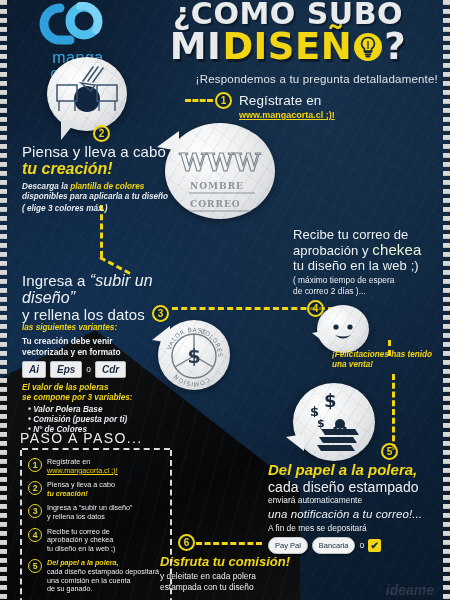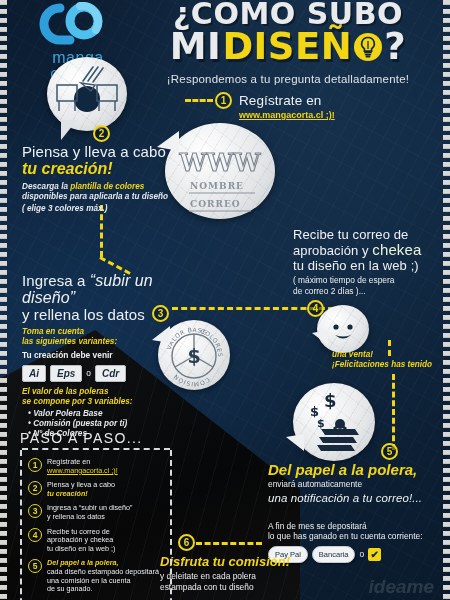--- a/index.html
+++ b/index.html
@@ -47,21 +47,21 @@
 
   
   .title{position:absolute; right:12px; top:-4px; width:300px; text-align:center; z-index:12;}
   .t-line1{ font-family:"DejaVu Sans",sans-serif; font-weight:bold; font-size:30px; color:#e8eaec;
     letter-spacing:.5px; text-shadow:2px 2px 0 rgba(0,0,0,.35);}
   .t-line2{ font-family:"DejaVu Sans",sans-serif; font-weight:bold; font-size:37px;
     letter-spacing:.5px; margin-top:-6px; text-shadow:2px 3px 0 rgba(0,0,0,.4);
     display:flex; align-items:center; justify-content:center; gap:1px;}
   .t-mi{color:#e8eaec;} .t-diseno{color:#f2d513;} .t-q{color:#e8eaec;}
   .bulb{width:30px;height:30px;flex:0 0 auto;}
-  .subtitle{color:#dfe3e6; font-size:11.5px; margin-top:5px; letter-spacing:.2px;}
+  .subtitle{color:#dfe3e6; font-size:11.5px; margin-top:5px; letter-spacing:.2px;text-align:right;}
 
   
   .blk{position:absolute; z-index:14;}
   .h-white{color:#eef1f3; font-size:15px; line-height:17px; letter-spacing:.1px;}
   .h-yellow{color:#f2d513; font-size:16px; line-height:18px; font-style:italic; font-weight:bold;}
   .sm{font-size:8.2px; line-height:10px; color:#e6e9ec; font-style:italic; font-weight:bold;}
   .sm-y{color:#f2d513;}
   .sm2{font-size:8.4px; line-height:10.5px; color:#eceff1;}
 
   
@@ -98,21 +98,21 @@
   .paso-title{color:#e8eaec; font-size:14px; letter-spacing:1.4px; margin-bottom:4px;}
   .paso-box{border:2px dashed #d8dadd; border-top:none; padding:8px 6px 8px 6px; position:relative;}
   .paso-box::before{content:""; position:absolute; left:0; right:0; top:-2px;
     border-top:2px dashed #d8dadd;}
   .paso-item{display:flex; gap:5px; margin-bottom:6px;}
   .paso-txt{font-size:7.2px; line-height:8.6px; color:#e9ecee;}
   .paso-txt .u{color:#f2d513; text-decoration:underline;}
   .paso-txt .yi{color:#f2d513; font-style:italic; font-weight:bold;}
 
   .watermark{position:absolute; right:16px; bottom:2px; z-index:20;
-    color:rgba(255,255,255,.13); font-size:19px; font-style:italic; font-weight:bold;}
+    color:rgba(255,255,255,.13); font-size:14px; font-style:italic; font-weight:bold;}
 </style>
 </head>
 <body>
 
 <div id="poster">
 
   <div class="mountain"></div>
 
   <div class="logo">
     <svg class="logo-mark" viewBox="0 0 76 44">
@@ -188,23 +188,23 @@
   </div>
 
   <div class="dashv" style="left:100px; top:205px; height:52px;"></div>
   <hr class="dash" style="left:100px; top:256px; width:34px; transform:rotate(28deg); transform-origin:left center;">
 
   <div class="blk" style="left:22px; top:272px; width:185px;">
     <div class="h-white">
       <span>Ingresa a </span><span style="font-style:italic; font-size:16px;">“subir un diseño”</span>
     </div>
     <div class="h-white">y rellena los datos</div>
-    <div class="sm sm-y" style="margin-top:4px;">Toma en cuenta</div>
     <div class="sm sm-y">las siguientes variantes:</div>
     <div class="sm2" style="margin-top:3px; font-weight:bold;">Tu creación debe venir</div>
+    <div class="sm2" style="font-weight:bold;">vectorizada y en formato</div>
     <div style="display:flex; align-items:center; gap:4px; margin-top:4px;">
       <span class="fmt">Ai</span>
       <span class="fmt">Eps</span>
       <span class="sm2">o</span>
       <span class="fmt">Cdr</span>
     </div>
     <div class="sm sm-y" style="margin-top:5px;">El valor de las poleras</div>
     <div class="sm sm-y">se compone por 3 variables:</div>
     <div class="sm" style="margin-top:2px; padding-left:6px;">• <span>Valor Polera Base</span></div>
     <div class="sm" style="padding-left:6px;">• <span>Comisión (puesta por ti)</span></div>
@@ -252,22 +252,22 @@
     <svg viewBox="0 0 52 48" style="position:absolute;inset:0;width:100%;height:100%;">
       <circle cx="19" cy="22" r="2.6" fill="#12293f"></circle>
       <circle cx="33" cy="22" r="2.6" fill="#12293f"></circle>
       <path d="M18 30 q8 7 16 0 q-8 3 -16 0z" fill="#12293f"></path>
     </svg>
     <div style="position:absolute; left:-5px; bottom:8px; width:0;height:0;
       border-right:16px solid #eef0f2; border-bottom:12px solid transparent; border-top:3px solid transparent;"></div>
   </div>
 
   <div class="blk" style="left:332px; top:350px; width:115px;">
+    <div class="sm sm-y">¡Felicitaciones has tenido</div>
     <div class="sm sm-y">una venta!</div>
-    <div class="sm sm-y">¡Felicitaciones has tenido</div>
   </div>
   <div class="dashv" style="left:388px; top:340px; height:16px;"></div>
   <div class="dashv" style="left:392px; top:374px; height:76px;"></div>
 
   <div class="bubble" style="left:293px; top:383px; width:82px; height:78px;">
     <svg viewBox="0 0 82 78" style="position:absolute;inset:0;width:100%;height:100%;">
       <text x="17" y="33" font-family="DejaVu Sans, sans-serif" font-size="13" font-weight="bold" fill="#16293d">$</text>
       <text x="31" y="24" font-family="DejaVu Sans, sans-serif" font-size="18" font-weight="bold" fill="#16293d">$</text>
       <text x="24" y="44" font-family="DejaVu Sans, sans-serif" font-size="11" font-weight="bold" fill="#16293d">$</text>
       <path d="M28 46 h34 l4 6 h-34z" fill="#16293d"></path>
@@ -277,24 +277,24 @@
       <path d="M41 46 q6 -6 12 0" stroke="#16293d" stroke-width="3" fill="none"></path>
     </svg>
     <div style="position:absolute; left:-7px; bottom:10px; width:0;height:0;
       border-right:18px solid #eef0f2; border-bottom:14px solid transparent; border-top:3px solid transparent;"></div>
   </div>
 
   <div class="num" style="position:absolute; left:381px; top:443px; z-index:17;">5</div>
 
   <div class="blk" style="left:268px; top:461px; width:180px;">
     <div class="h-yellow" style="font-size:15px;">Del papel a la polera,</div>
+    <div class="h-white" style="font-size:14px; line-height:16px;">cada diseño estampado</div>
     <div class="sm2">enviará automaticamente</div>
     <div class="h-white" style="font-size:11.5px; font-style:italic;">una notificación a tu correo!...</div>
-    <div class="sm2" style="margin-top:14px;">A fin de mes se depositará</div>
-    <div class="sm2">lo que has ganado en tu cuenta corriente:</div>
+    <div class="sm2" style="margin-top:0;">A fin de mes se depositará</div>
     <div style="display:flex; align-items:center; gap:4px; margin-top:4px;">
       <span class="pay">Pay Pal</span>
       <span class="pay">Bancaria</span>
       <span class="sm2">o</span>
       <span class="chk">✔</span>
     </div>
   </div>
 
   <hr class="dash" style="left:196px; top:542px; width:66px;">
   <div class="num" style="position:absolute; left:178px; top:534px; z-index:17;">6</div>

